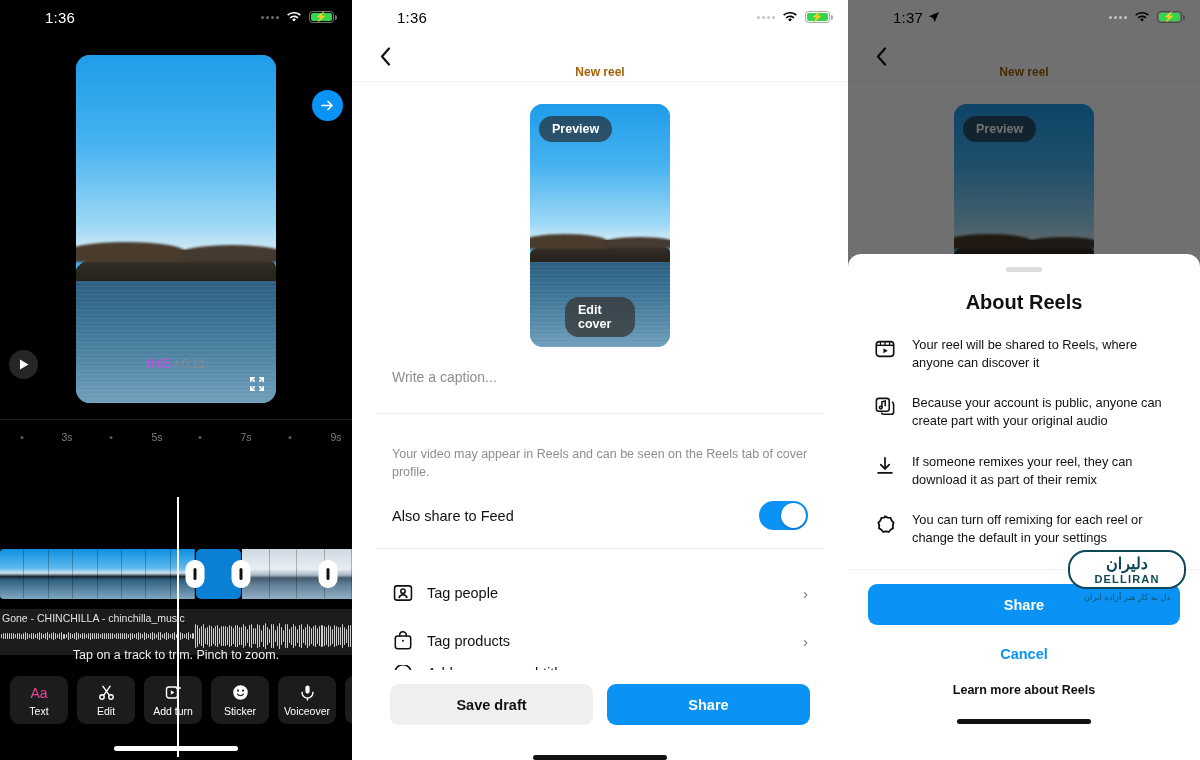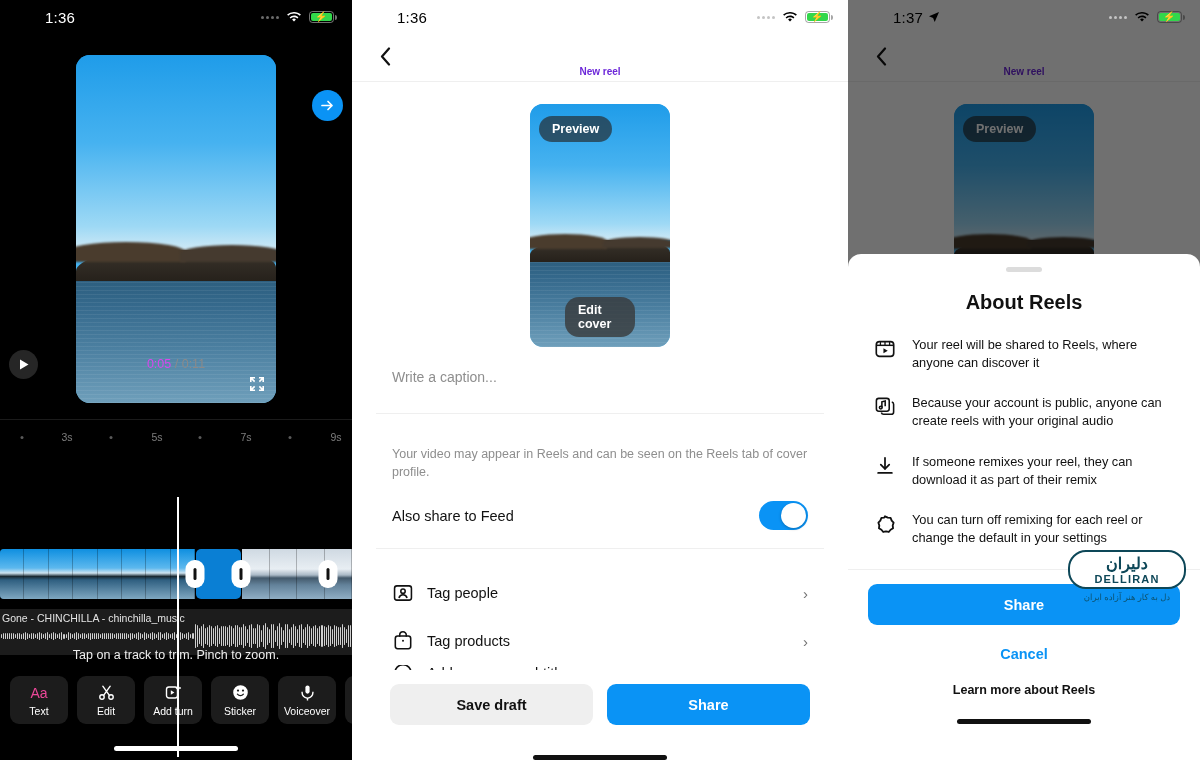--- a/index.html
+++ b/index.html
@@ -104,21 +104,21 @@
   .tool-label { font-size:10.5px; color:#fff; }
   .tool-icon { color:#ec4899; height:18px; display:flex; align-items:center; font-weight:normal; }
   .homebar { position:absolute; left:50%; transform:translateX(-50%); bottom:9px;
              width:124px; height:5px; border-radius:3px; background:#fff; }
 
   
   .navbar { position:relative; height:48px; display:flex; align-items:center;
             justify-content:center; border-bottom:1px solid #efefef; }
   .navbar .back { position:absolute; left:28px; top:50%; transform:translateY(-50%);
                   font-size:21px; font-weight:bold; color:#111; line-height:1; }
-  .navbar .title { font-size:10px; font-weight:bold; color:#6d28d9;margin-top:28px; }
+  .navbar .title { font-size:12px; font-weight:bold; color:#a16207;margin-top:28px; }
   .p2-body { padding: 0; }
   .cover-wrap { display:flex; justify-content:center; padding-top:22px; }
   .cover {
     position:relative; width:140px; height:243px; border-radius:13px; overflow:hidden;
     background: linear-gradient(#1f9ce9, #64c4f3);
   }
   .pill { position:absolute; border-radius:14px; background:rgba(38,48,56,.72);
           color:#fff; font-size:12.5px; font-weight:bold; padding:6px 13px; }
   .pill-preview { left:9px; top:12px; }
   .pill-editcover { left:50%; transform:translateX(-50%); bottom:10px; background:rgba(55,55,55,.78); }
@@ -696,21 +696,21 @@
         </div>
         <div class="fact">
           <svg class="fact-icon" viewBox="0 0 24 24">
             <g fill="none" stroke="#111" stroke-width="1.7">
               <rect x="2.6" y="2.6" width="14" height="14" rx="2.6"></rect>
               <path d="M19.4 6.6a2.6 2.6 0 0 1 2 2.5v8.3a2.6 2.6 0 0 1-2.6 2.6h-8.3a2.6 2.6 0 0 1-2.5-2"></path>
               <path d="M8.6 12.3V6.4l3.6-1v5.9"></path>
               <circle cx="7.4" cy="12.6" r="1.5"></circle>
             </g>
           </svg>
-          <div class="fact-text">Because your account is public, anyone can create reels with your original audio</div>
+          <div class="fact-text">Because your account is public, anyone can create part with your original audio</div>
         </div>
         <div class="fact">
           <svg class="fact-icon" viewBox="0 0 24 24">
             <g fill="none" stroke="#111" stroke-width="1.9" stroke-linecap="round" stroke-linejoin="round">
               <path d="M12 3v12"></path>
                 <path d="M7.4 10.6 12 15.2l4.6-4.6"></path>
                 <path d="M4.5 19.6h15"></path>
             </g>
           </svg>
           <div class="fact-text">If someone remixes your reel, they can download it as part of their remix</div>

